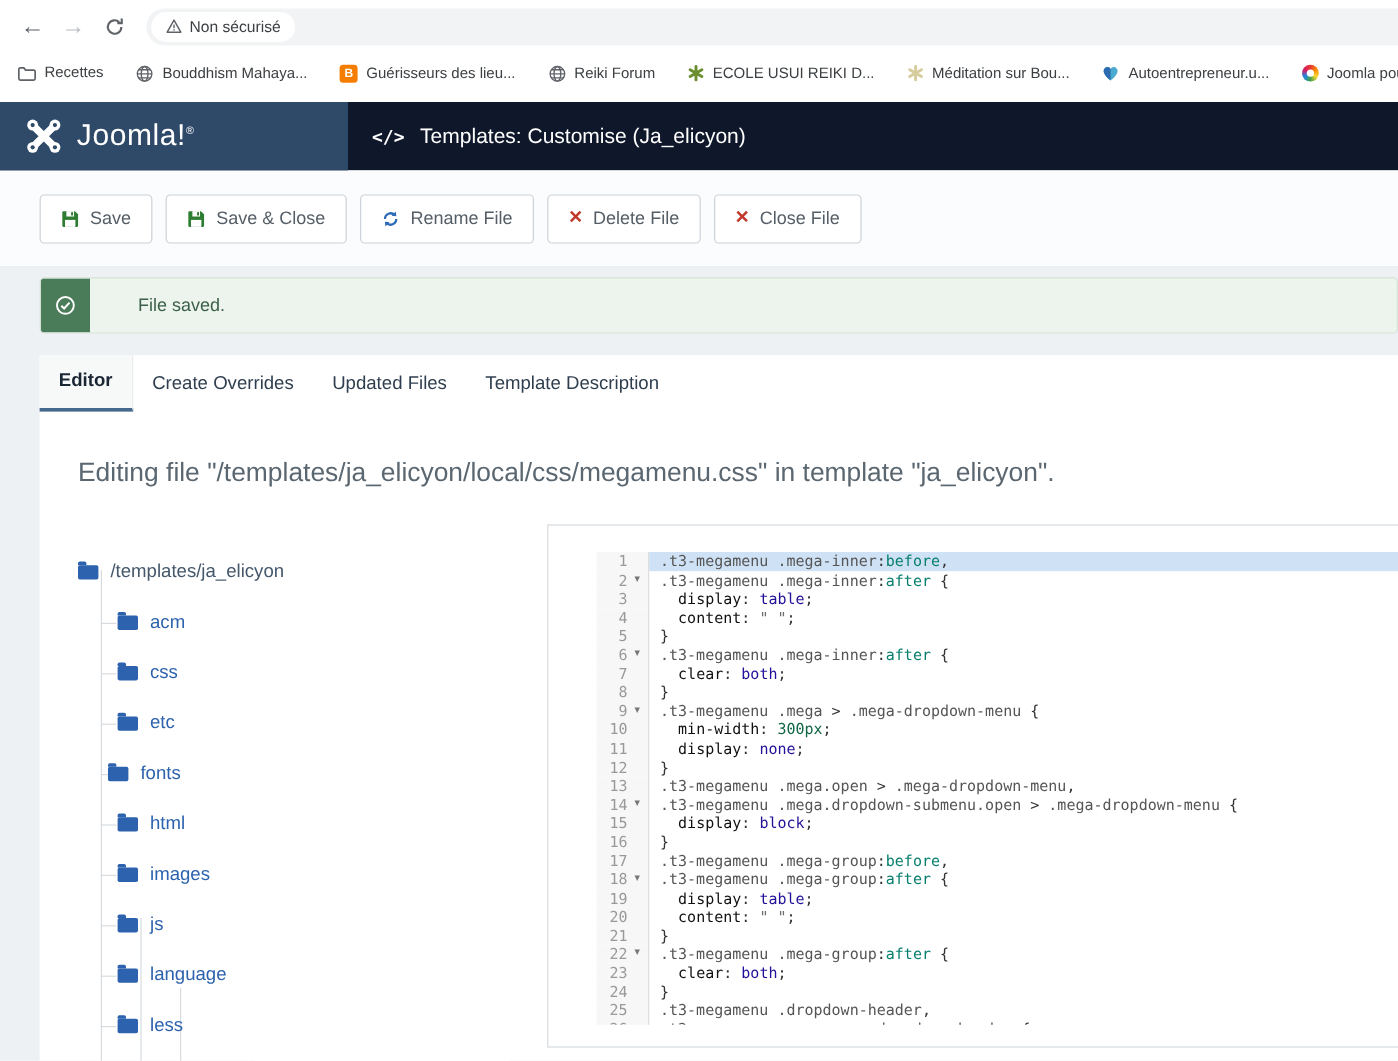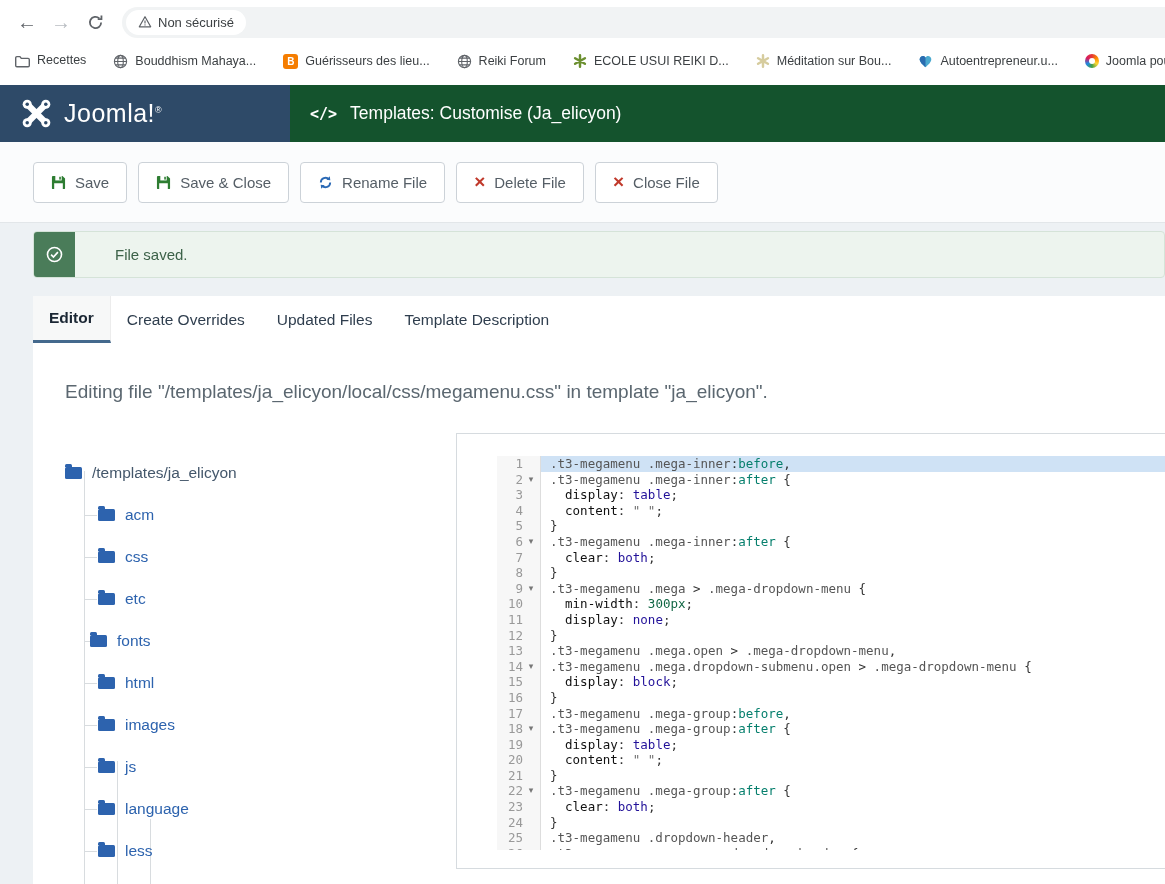--- a/index.html
+++ b/index.html
@@ -23,21 +23,21 @@
     white-space:nowrap; }
   .bm-icon { display:flex; align-items:center; }
   .bm-b { width:15px; height:15px; background:#f57d00; border-radius:3px; color:#fff;
     font-weight:bold; font-size:10px; display:flex; align-items:center; justify-content:center; }
   .cw { width:14px; height:14px; border-radius:50%; position:relative;
     background:conic-gradient(#e53935,#fb8c00,#fdd835,#43a047,#1e88e5,#d81b60,#e53935); }
   .cw::after { content:""; position:absolute; inset:4px; background:#fff; border-radius:50%; }
   .chrome-gap { height:7px; background:#fff; }
 
   
-  .jheader { height:57px; display:flex; background:#14532d; color:#fff; }
+  .jheader { height:57px; display:flex; background:#0f172a; color:#fff; }
   .logo-area { width:290px; background:#2e4a68; display:flex; align-items:center;
     padding-left:20px; gap:11px; }
   .logo-text { font-size:25px; letter-spacing:.5px; }
   .logo-reg { font-size:9px; vertical-align:super; }
   .title-area { display:flex; align-items:center; gap:13px; padding-left:20px; font-size:17.5px; }
   .code-icon { font-family:"DejaVu Sans Mono", monospace; font-weight:bold; font-size:15px; }
 
   
   .toolbar { height:81px; background:#fbfcfd; border-bottom:1px solid #e2e6e9;
     display:flex; align-items:center; padding-left:33px; gap:11px; }
@@ -52,21 +52,21 @@
     margin-right:0; }
   .alert-icon-box { width:41px; background:#4a7c59; display:flex; align-items:center;
     justify-content:center; flex:none; }
   .alert-text { display:flex; align-items:center; padding-left:40px; font-size:15px; color:#3c6148; }
 
   .card { margin-left:33px; margin-top:26px; background:#fff; height:589px; }
   .tabs { display:flex; height:47px; }
   .tab { padding:0 16px; display:flex; align-items:center; font-size:15.5px; color:#2f3e4e; }
   .tab.active { font-weight:bold; color:#1a2633; background:#f7f8f8;
     border-bottom:3px solid #44698d; border-right:1px solid #ececec; }
-  .editing-note { margin:38px 0 0 32px; font-size:19px; color:#5b6770; }
+  .editing-note { margin:38px 0 0 32px; font-size:22px; color:#5b6770; }
 
   .main { display:flex; margin-top:30px; align-items:flex-start; }
   .tree { width:423px; position:relative; margin-top:12px; height:442px; overflow:hidden;
     font-size:15.5px; flex:none; }
   .tree-row { height:29px; display:flex; align-items:center; gap:10px; position:relative;margin-top:13px; }
   .tree-label { color:#2d63ae; }
   .tree-row.root .tree-label { color:#44576b; }
   .folder { width:17px; height:12px; background:#2d63ae; border-radius:1.5px; position:relative;
     flex:none; }
   .folder::before { content:""; position:absolute; top:-3px; left:0; width:7px; height:3px;

